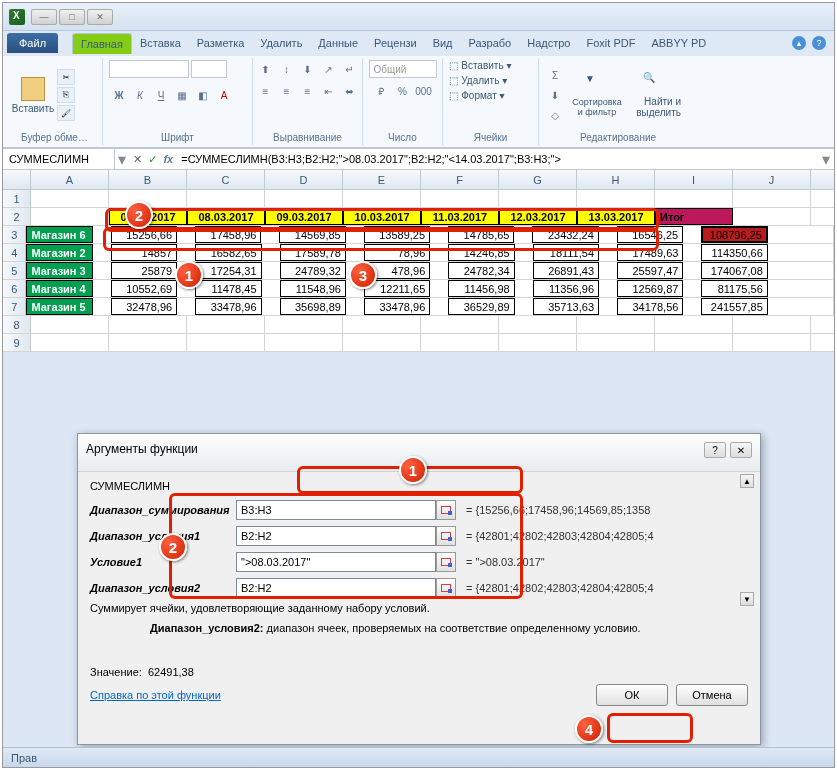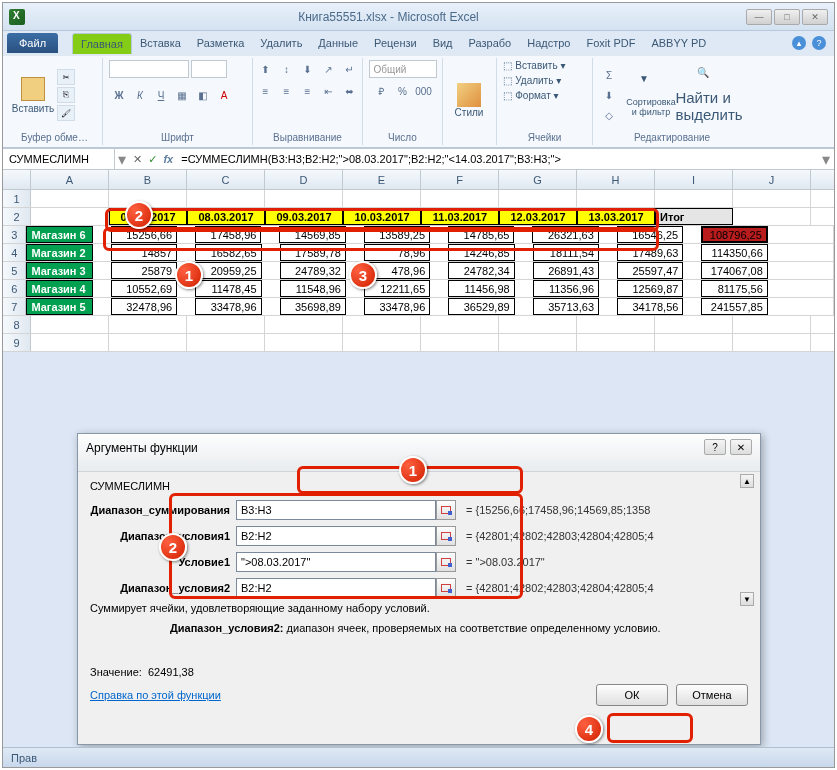--- a/index.html
+++ b/index.html
@@ -47,38 +47,38 @@
 .ch { border-right: 1px solid #c0c8d0; font-size: 11px; color: #3b5876; display: flex; align-items: center; justify-content: center; }
 .ch.corner { width: 28px; }
 .ch.col { width: 78px; }
 
 .grid-rows { }
 .grow { display: flex; height: 18px; border-bottom: 1px solid #d4d4d4; }
 .rh { width: 28px; background: linear-gradient(to right, #f5f9fd, #e0e8f0); border-right: 1px solid #c0c8d0; font-size: 11px; color: #3b5876; display: flex; align-items: center; justify-content: center; }
 .cell { width: 78px; border-right: 1px solid #d4d4d4; font-size: 11px; padding: 0 4px; display: flex; align-items: center; justify-content: flex-end; background: #fff; }
 .cell.green { background: #00a050; color: #fff; font-weight: bold; border: 1px solid #000; justify-content: flex-start; }
 .cell.yellow { background: #ffff00; font-weight: bold; border: 1px solid #000; justify-content: center; }
-.cell.itog { background: #e5e5e5; font-weight: bold; border: 1px solid #000; justify-content: flex-start; }
+.cell.itog { background: #be185d; font-weight: bold; border: 1px solid #000; justify-content: flex-start; }
 .cell.databorder { border: 1px solid #000; margin-left: 18px; }
 .cell.edit { background: #b91c1c; border: 2px solid #000; }
 
 .dialog { position: absolute; left: 74px; top: 430px; width: 684px; height: 312px; background: #f0f0f0; border: 1px solid #8898a8; box-shadow: 2px 2px 8px rgba(0,0,0,0.3); }
-.dlg-title { height: 38px; background: linear-gradient(to bottom, #fdfdfd, #e8ecef); border-bottom: 1px solid #d0d4d8; display: flex; align-items: flex-end; padding: 16px 8px; font-size: 12px; }
+.dlg-title { height: 38px; background: linear-gradient(to bottom, #fdfdfd, #e8ecef); border-bottom: 1px solid #d0d4d8; display: flex; align-items: flex-start; padding: 8px 8px; font-size: 12px; }
 .dlg-title-txt { flex: 1; }
 .dlg-winbtn { width: 22px; height: 16px; background: linear-gradient(to bottom, #f5f5f5, #ddd); border: 1px solid #aaa; margin-left: 4px; font-size: 10px; display: flex; align-items: center; justify-content: center; border-radius: 2px; }
 .dlg-body { padding: 8px 12px; font-size: 11px; }
 .dlg-fn { margin-bottom: 6px; }
 .arg-row { display: flex; align-items: center; height: 24px; margin-bottom: 2px; }
-.arg-label { width: 146px; text-align: right; padding-right: 6px; font-weight: bold; }
+.arg-label { width: 146px; text-align: left; padding-right: 6px; font-weight: bold; font-style: italic; }
 .arg-input { width: 200px; height: 20px; border: 1px solid #7a8a9a; background: #fff; padding: 0 4px; display: flex; align-items: center; }
 .arg-pick { width: 20px; height: 20px; border: 1px solid #999; background: linear-gradient(to bottom, #fefefe, #e0e0e0); margin-left: 0; display: flex; align-items: center; justify-content: center; }
 .arg-result { padding-left: 10px; color: #333; flex: 1; white-space: nowrap; overflow: hidden; }
 .dlg-desc { }
 .dlg-desc2 { margin-top: 8px; padding-left: 60px; }
-.dlg-desc2 b { font-weight: bold; margin-left: 20px; }
+.dlg-desc2 b { font-weight: bold; }
 .dlg-value { margin-top: 32px; }
 .dlg-footer { display: flex; align-items: center; margin-top: 6px; }
 .dlg-link { color: #0066cc; text-decoration: underline; cursor: pointer; }
 .dlg-btns { margin-left: auto; display: flex; gap: 8px; }
 .dlg-btn { width: 72px; height: 22px; background: linear-gradient(to bottom, #fefefe, #e0e0e0); border: 1px solid #888; border-radius: 3px; font-size: 11px; display: flex; align-items: center; justify-content: center; }
 
 .statusbar { position: absolute; bottom: 0; left: 0; right: 0; height: 20px; background: linear-gradient(to bottom, #dfe9f5, #c8d8ec); border-top: 1px solid #b0c0d0; font-size: 11px; color: #3b5876; padding: 0 8px; display: flex; align-items: center; }
 
 .callout { position: absolute; width: 28px; height: 28px; background: radial-gradient(circle at 30% 30%, #ff6040, #d02000); border: 2px solid #fff; border-radius: 50%; color: #fff; font-size: 15px; font-weight: bold; display: flex; align-items: center; justify-content: center; box-shadow: 1px 1px 3px rgba(0,0,0,0.5); z-index: 100; }
 .redbox { position: absolute; border: 3px solid #e02000; border-radius: 6px; z-index: 50; pointer-events: none; }
@@ -89,21 +89,20 @@
 
 .scroll-arrow { width: 14px; height: 14px; background: linear-gradient(to bottom, #f5f5f5, #ddd); border: 1px solid #aaa; font-size: 8px; display:flex; align-items:center; justify-content:center; }
 </style>
 </head>
 <body>
 
 <div class="window">
 
   <div class="titlebar">
     <div class="titlebar-icon"></div>
-    <div class="titlebar-title">Книга55551.xlsx - Microsoft Excel</div>
     <div class="win-controls">
       <div class="win-btn">—</div>
       <div class="win-btn">□</div>
       <div class="win-btn">✕</div>
     </div>
   </div>
 
   <div class="ribbon-area">
     <div class="ribbon-tabs">
       <div class="file-tab">Файл</div>
@@ -186,29 +185,20 @@
         <div class="rg-content" style="flex-direction:column">
           <div class="font-box" style="width:68px">Общий</div>
           <div class="btn-row">
             <div class="tb-btn">₽</div>
             <div class="tb-btn">%</div>
             <div class="tb-btn">000</div>
           </div>
         </div>
         <div class="rg-label">Число</div>
       </div>
-      <div class="ribbon-group" style="width:54px">
-        <div class="rg-content">
-          <div class="big-btn">
-            <div style="width:24px;height:24px;background:linear-gradient(135deg,#f0d080,#e09040)"></div>
-            <span>Стили</span>
-          </div>
-        </div>
-        <div class="rg-label"></div>
-      </div>
       <div class="ribbon-group" style="width:96px">
         <div class="rg-content" style="flex-direction:column;align-items:flex-start;font-size:10px;color:#3b5876">
           <div>⬚ <span>Вставить</span> ▾</div>
           <div>⬚ <span>Удалить</span> ▾</div>
           <div>⬚ <span>Формат</span> ▾</div>
         </div>
         <div class="rg-label">Ячейки</div>
       </div>
       <div class="ribbon-group" style="width:158px;border-right:none">
         <div class="rg-content">
@@ -216,21 +206,21 @@
             <div class="tb-btn">Σ</div>
             <div class="tb-btn">⬇</div>
             <div class="tb-btn">◇</div>
           </div>
           <div class="big-btn" style="width:56px">
             <div style="width:24px;height:24px">▼</div>
             <span style="font-size:9px;text-align:center">Сортировка и фильтр</span>
           </div>
           <div class="big-btn" style="width:52px">
             <div style="width:24px;height:24px">🔍</div>
-            <span style="font-size:15px;text-align:left">Найти и выделить</span>
+            <span style="font-size:10px;text-align:right">Найти и выделить</span>
           </div>
         </div>
         <div class="rg-label">Редактирование</div>
       </div>
     </div>
   </div>
 
   <div class="formula-bar">
     <div class="name-box">СУММЕСЛИМН</div>
     <div style="width:14px;text-align:center;color:#888">▾</div>
@@ -285,21 +275,21 @@
           <div class="cell"></div>
         </div>
         <div class="grow">
           <div class="rh">3</div>
           <div class="cell green">Магазин 6</div>
           <div class="cell databorder">15256,66</div>
           <div class="cell databorder">17458,96</div>
           <div class="cell databorder">14569,85</div>
           <div class="cell databorder">13589,25</div>
           <div class="cell databorder">14785,65</div>
-          <div class="cell databorder">26321,63</div>
+          <div class="cell databorder">23432,24</div>
           <div class="cell databorder">16546,25</div>
           <div class="cell databorder edit">108796,25</div>
           <div class="cell"></div>
         </div>
         <div class="grow">
           <div class="rh">4</div>
           <div class="cell green">Магазин 2</div>
           <div class="cell databorder">14857</div>
           <div class="cell databorder">16582,65</div>
           <div class="cell databorder">17589,78</div>
@@ -307,21 +297,21 @@
           <div class="cell databorder">14246,85</div>
           <div class="cell databorder">18111,54</div>
           <div class="cell databorder">17489,63</div>
           <div class="cell databorder">114350,66</div>
           <div class="cell"></div>
         </div>
         <div class="grow">
           <div class="rh">5</div>
           <div class="cell green">Магазин 3</div>
           <div class="cell databorder">25879</div>
-          <div class="cell databorder">20959,25</div>
+          <div class="cell databorder">17254,31</div>
           <div class="cell databorder">24789,32</div>
           <div class="cell databorder">478,96</div>
           <div class="cell databorder">24782,34</div>
           <div class="cell databorder">26891,43</div>
           <div class="cell databorder">25597,47</div>
           <div class="cell databorder">174067,08</div>
           <div class="cell"></div>
         </div>
         <div class="grow">
           <div class="rh">6</div>

